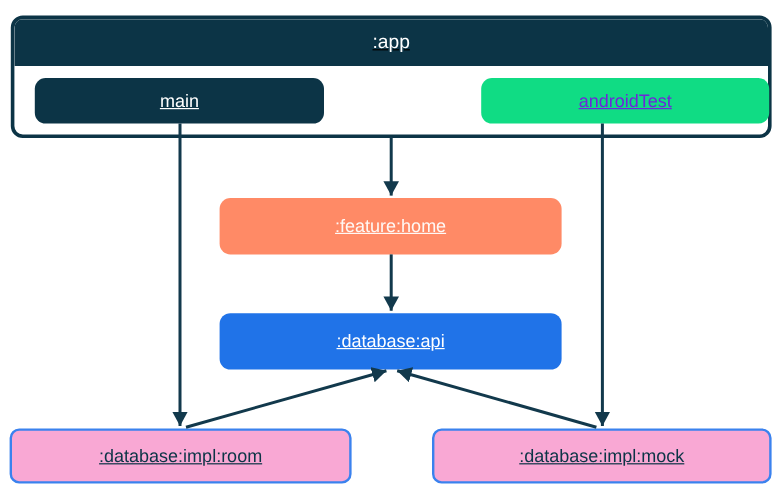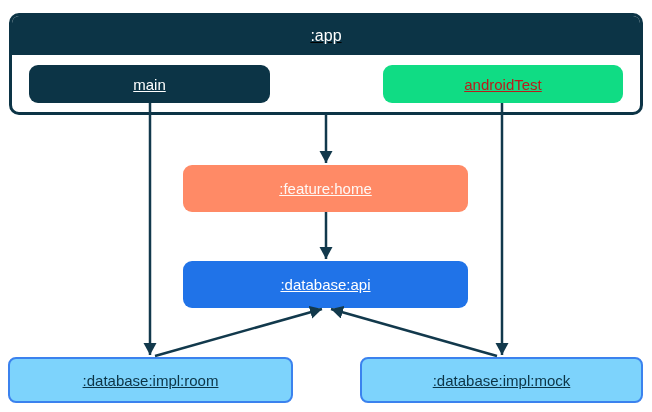--- a/index.html
+++ b/index.html
@@ -47,33 +47,33 @@
     box-sizing: border-box;
     z-index: 2;
     border-radius: 9px;
     text-decoration: underline;
   }
   .node-main {
     left: 29px; top: 65px; width: 241px; height: 38px;
     background: #0c3446; color: #ffffff;
   }
   .node-androidtest {
-    left: 383px; top: 65px; width: 240px; height: 38px;
-    background: #10dc84; color: #b91c1c;
+    left: 401px; top: 65px; width: 240px; height: 38px;
+    background: #10dc84; color: #6d28d9;
   }
   .node-feature-home {
     left: 183px; top: 165px; width: 285px; height: 47px;
     background: #ff8a66; color: #fff8f5;
   }
   .node-database-api {
     left: 183px; top: 261px; width: 285px; height: 47px;
     background: #2073e8; color: #ffffff;
   }
   .node-impl {
-    background: #7dd3fc; color: #0c3446;
+    background: #f9a8d4; color: #0c3446;
     border: 2.5px solid #3b82ee;
     border-radius: 8px;
   }
   .node-impl-room { left: 8px;   top: 357px; width: 285px; height: 46px; }
   .node-impl-mock { left: 360px; top: 357px; width: 283px; height: 46px; }
 
   
   .edges {
     position: absolute;
     left: 0; top: 0;

